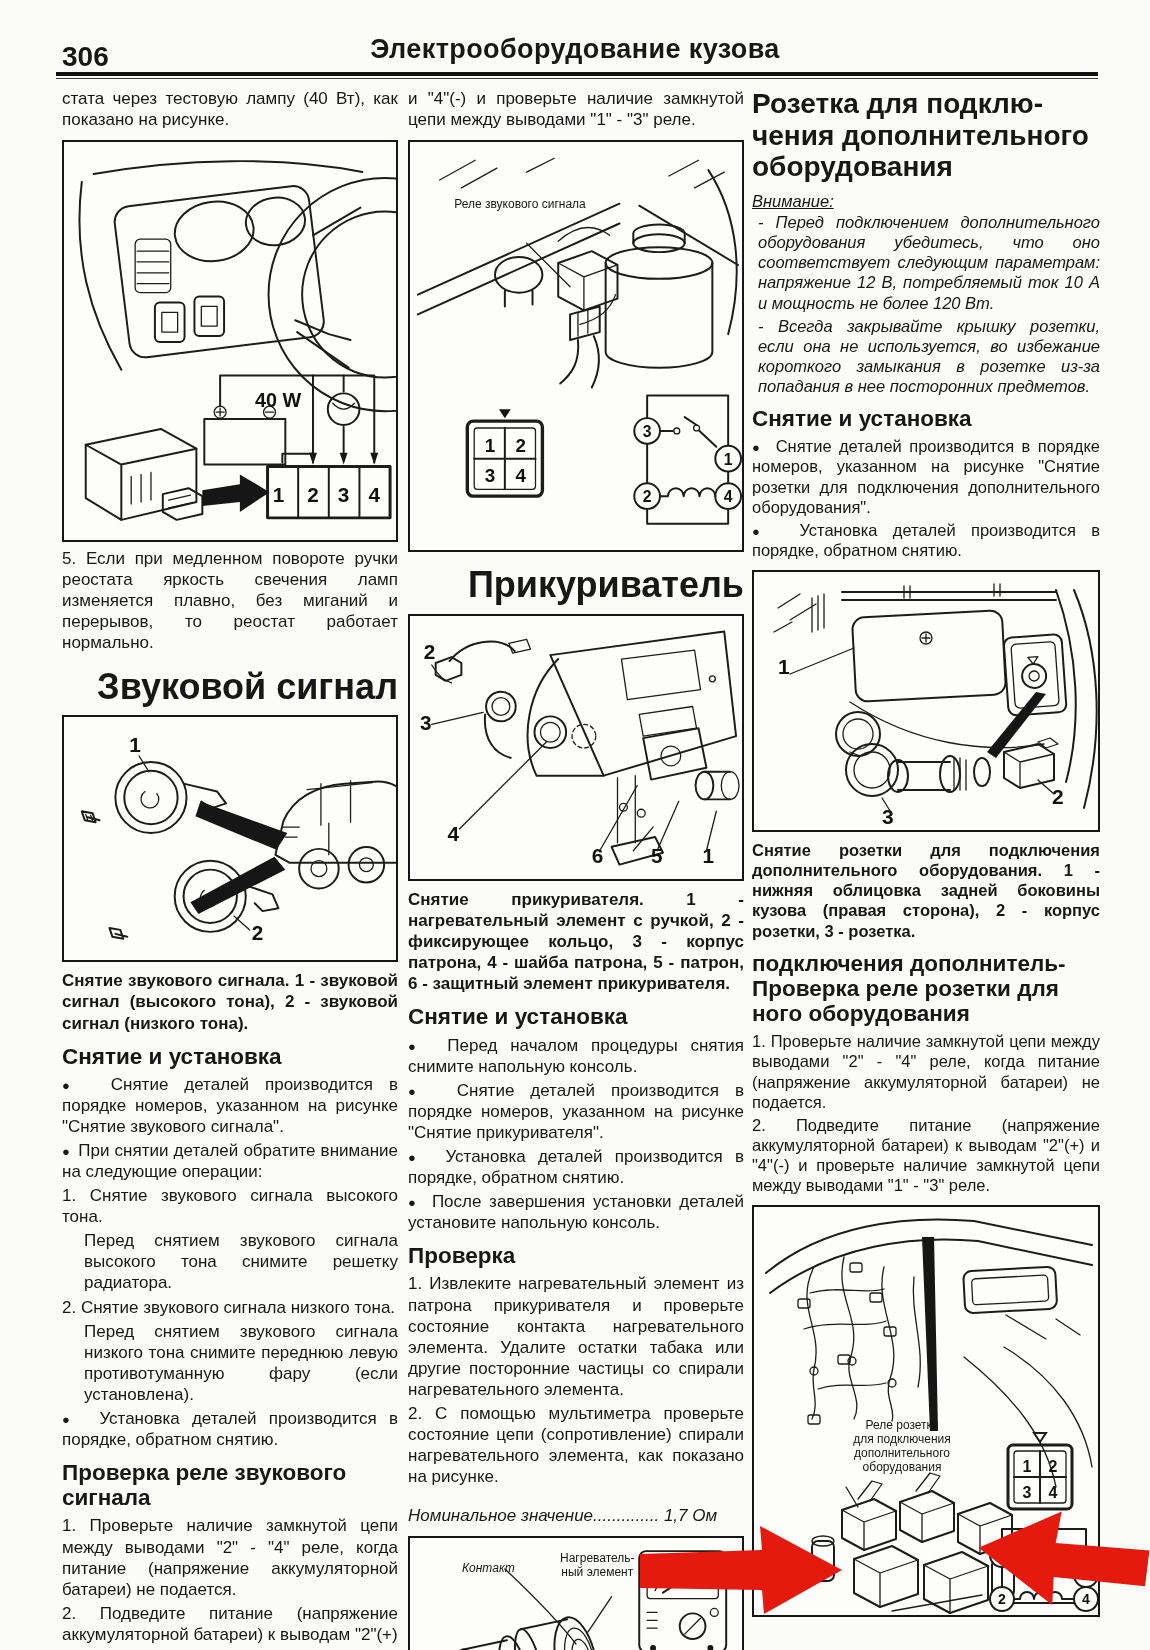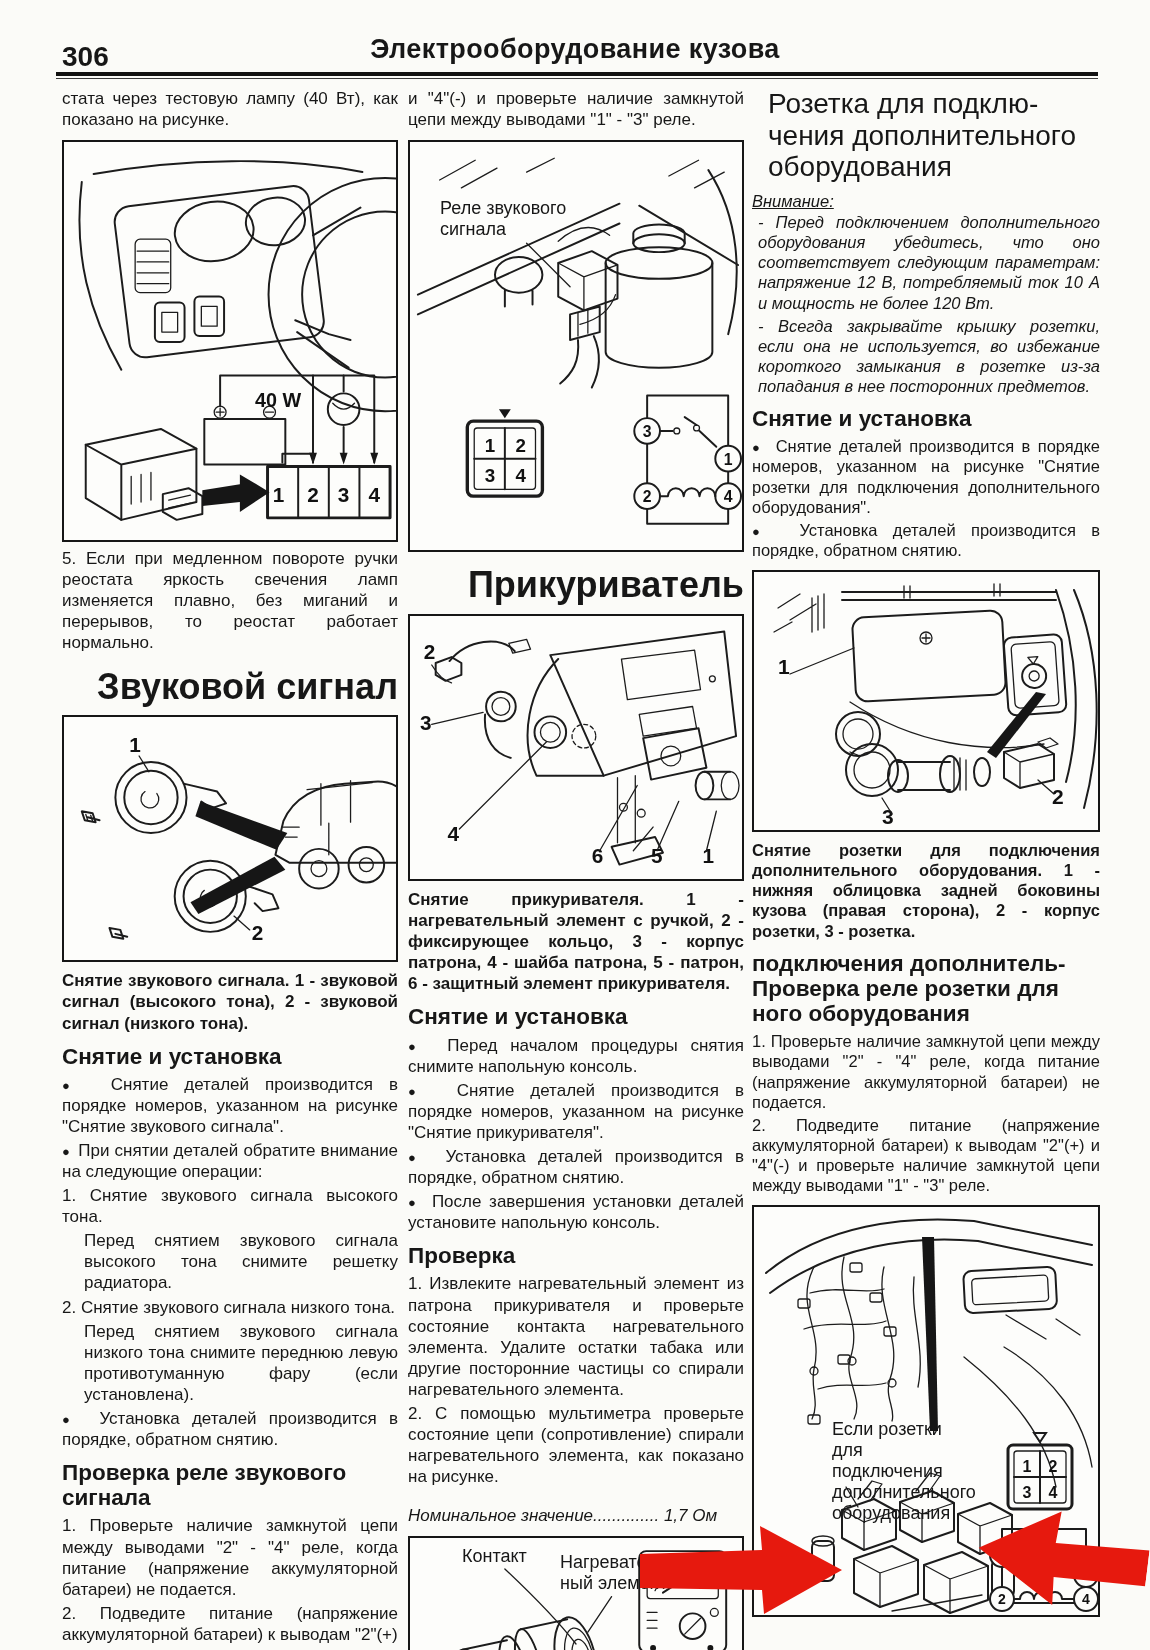--- a/index.html
+++ b/index.html
@@ -14,31 +14,31 @@
   .hdr-rule2{position:absolute;left:56px;right:52px;top:78px;height:1px;background:#3a3a3a;}
 
   .col{position:absolute;top:88px;font-size:17px;line-height:1.24;text-align:justify;}
   .col1{left:62px;width:336px;}
   .col2{left:408px;width:336px;}
   .col3{left:752px;width:348px;font-size:16.5px;line-height:1.22;}
 
   p{margin:0 0 3px;}
   p.bullet::before{content:"\25CF\00A0\00A0";font-size:13px;}
   p.indent{padding-left:22px;}
-  .h1{font-size:28px;line-height:1.13;font-weight:normal;text-align:left;margin:0 16px 8px;}
+  .h1{font-size:28px;line-height:1.13;font-weight:bold;text-align:left;margin:0 0 8px;}
   .h2{font-size:36px;font-weight:bold;text-align:right;margin:14px 0 8px;line-height:1.05;}
   .h3{font-size:22.5px;font-weight:bold;text-align:left;margin:10px 0 5px;line-height:1.12;}
   .caption{font-weight:bold;margin:8px 0 3px;}
   .warn{font-style:italic;padding-left:6px;}
   .warn-label{font-style:italic;text-decoration:underline;margin-bottom:1px;}
   .nominal{font-style:italic;margin-top:18px;}
 
   .fig{position:relative;border:2px solid #161616;background:#fdfdfb;margin:10px 0 6px;overflow:hidden;}
   .fig svg{display:block;width:100%;height:100%;}
-  .figlabel{position:absolute;font-size:18px;line-height:1.16;text-align:left;}
+  .figlabel{position:absolute;font-size:12px;line-height:1.16;text-align:center;}
   .ln{fill:none;stroke:#1c1c1c;stroke-width:2;stroke-linecap:round;stroke-linejoin:round;}
   .lt{fill:none;stroke:#1c1c1c;stroke-width:1.3;stroke-linecap:round;stroke-linejoin:round;}
   .blk{fill:#161616;stroke:none;}
   .node{fill:#fdfdfb;stroke:#1c1c1c;stroke-width:2;}
   text{font-family:"Liberation Sans",sans-serif;font-weight:bold;fill:#111;}
   .red-arrow{position:absolute;z-index:6;}
 </style>
 </head>
 <body>
 
@@ -300,21 +300,21 @@
         <circle cx="286" cy="88" r="13"></circle>
           <path class="lt" d="M278,96 L294,80"></path>
         <circle class="lt" cx="308" cy="74" r="4"></circle>
         <path class="lt" d="M240,74 h10 M240,82 h10 M240,90 h10"></path>
         <circle class="blk" cx="246" cy="110" r="3"></circle>
           <circle class="blk" cx="304" cy="110" r="3"></circle>
       </g>
       <path class="lt" d="M96,30 C130,62 154,88 168,106"></path>
       <path class="lt" d="M204,58 L180,94"></path>
     </svg>
-    <div class="figlabel" style="left:52px;top:8px;">Контакт</div>
+    <div class="figlabel" style="left:52px;top:24px;font-style:italic;">Контакт</div>
     <div class="figlabel" style="left:150px;top:14px;">
       <div>Нагреватель-</div>
       <div>ный элемент</div>
     </div>
   </div>
 </div>
 
 <div class="col col3">
   <div class="h1">
     <div>Розетка для подклю-</div>
@@ -451,21 +451,21 @@
       <text x="332" y="373" font-size="14" text-anchor="middle">1</text>
       <text x="248" y="397" font-size="14" text-anchor="middle">2</text>
       <text x="332" y="397" font-size="14" text-anchor="middle">4</text>
       <path class="ln" d="M260,348 h10"></path>
         <circle class="lt" cx="274" cy="348" r="3"></circle>
       <circle class="lt" cx="292" cy="345" r="3"></circle>
         <path class="ln" d="M292,342 l-11,-7 M295,348 l25,18"></path>
       <path class="ln" d="M260,392 h6 a7,7 0 0 1 14,0 a7,7 0 0 1 14,0 a7,7 0 0 1 14,0 h12"></path>
     </svg>
     <div class="figlabel" style="left:78px;top:212px;width:140px;">
-      <div>Если розетки</div>
+      <div>Реле розетки</div>
       <div>для подключения</div>
       <div>дополнительного</div>
       <div>оборудования</div>
     </div>
   </div>
 </div>
 
 <svg class="red-arrow" style="left:640px;top:1524px;" width="202" height="92">
   <polygon points="0,30 122,26 120,2 202,46 124,90 122,66 0,64" fill="#e6190e"></polygon>
 </svg>

